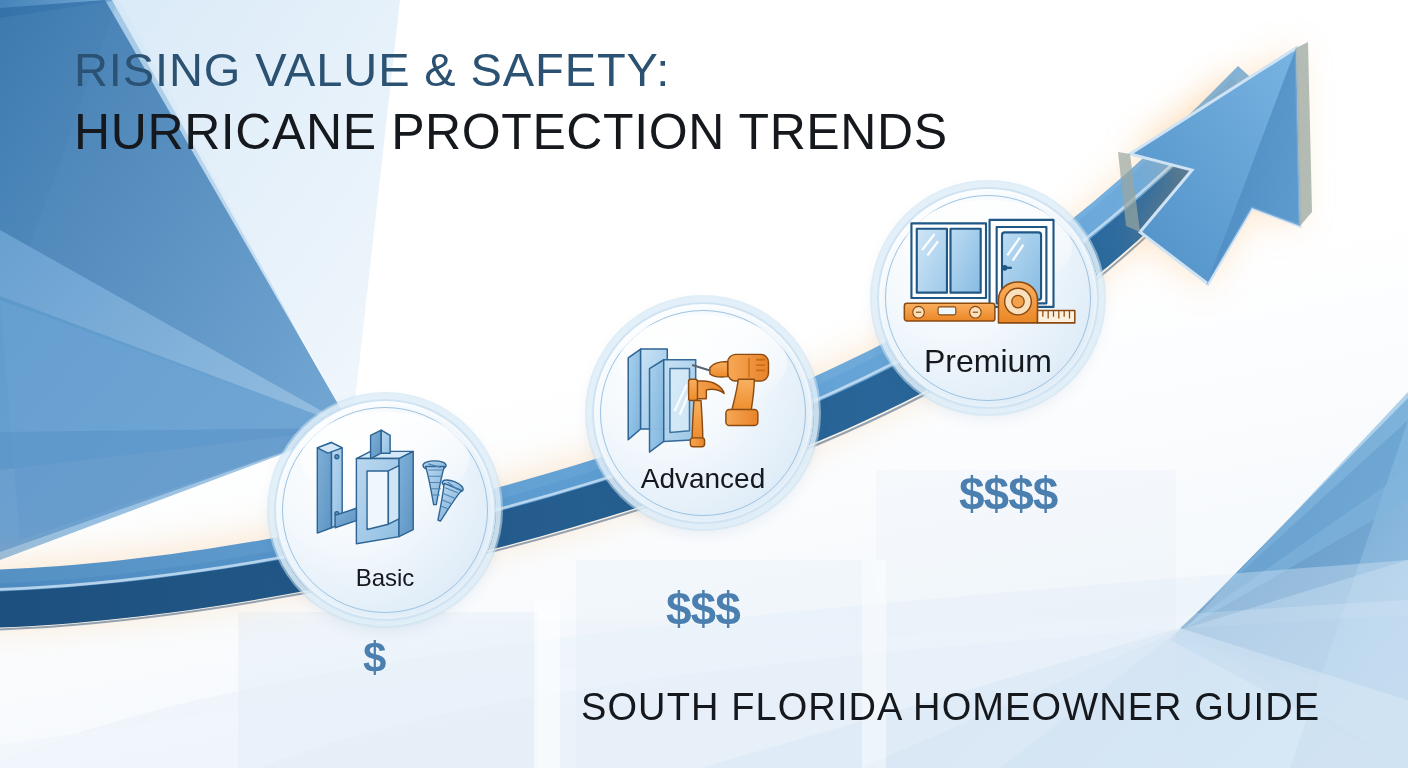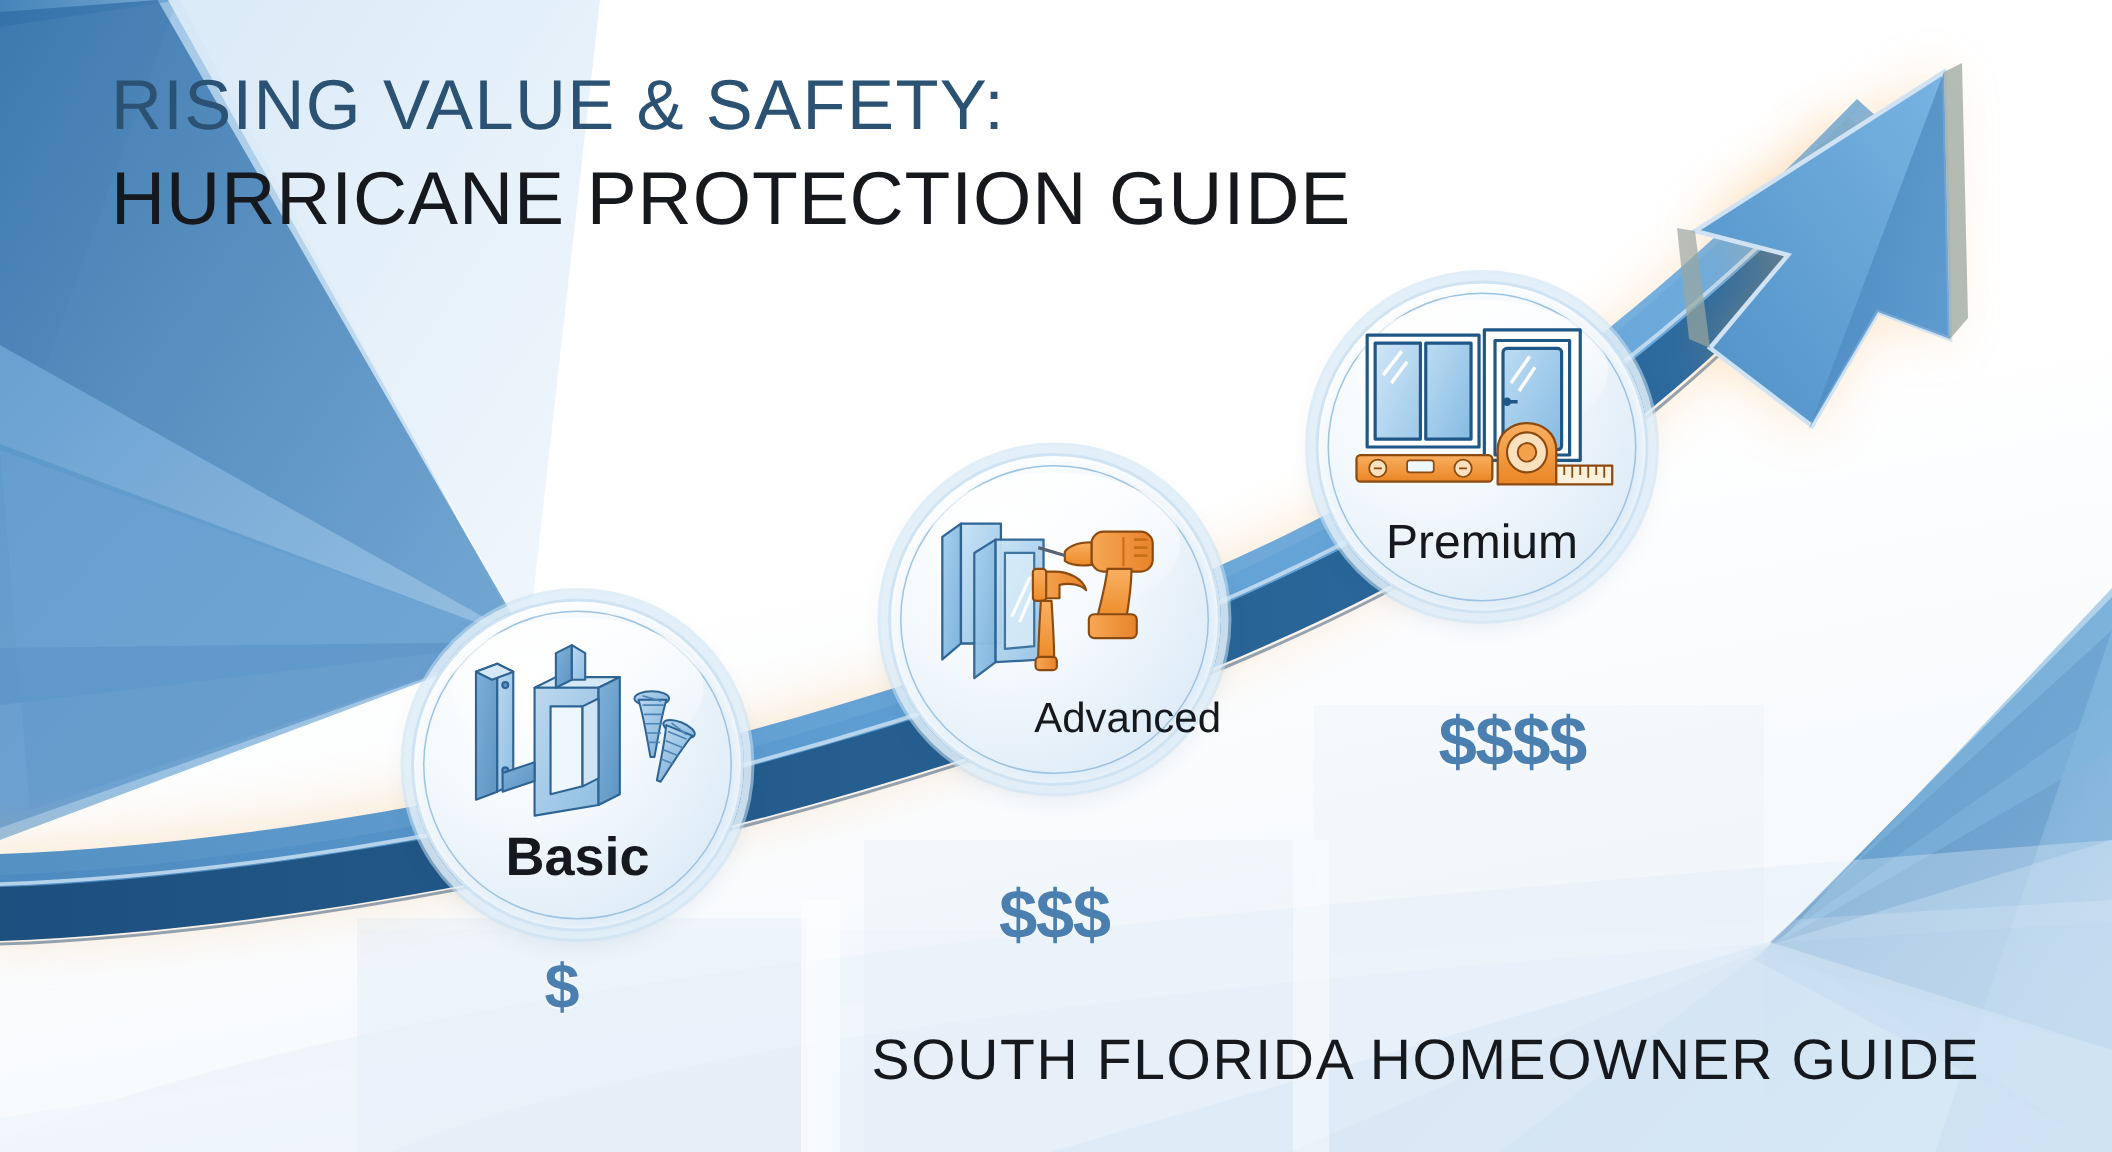--- a/index.html
+++ b/index.html
@@ -106,23 +106,23 @@
     position:absolute;
     left:0;right:0;
     bottom:16%;
     text-align:center;
     color:#15181c;
     font-weight:400;
     font-family:"Liberation Sans","DejaVu Sans",sans-serif;
   }
 
   #tier-basic{left:274px;top:399px;width:222px;height:222px;}
-  #tier-basic .tier-label{font-size:36px;bottom:13%;font-weight:bold;}
+  #tier-basic .tier-label{font-size:24px;bottom:13%;}
   #tier-advanced{left:592px;top:302px;width:222px;height:222px;}
-  #tier-advanced .tier-label{font-size:28px;bottom:13%;text-align:right;}
+  #tier-advanced .tier-label{font-size:28px;bottom:13%;}
   #tier-premium{left:877px;top:187px;width:222px;height:222px;}
   #tier-premium .tier-label{font-size:32px;bottom:13%;}
 </style>
 </head>
 <body>
 
 <div id="stage">
 
   <svg class="svgfull" viewBox="0 0 1408 768" preserveAspectRatio="none">
     <defs>
@@ -251,21 +251,21 @@
         </g>
       </g>
 
       <rect x="534" y="600" width="26" height="168" fill="#ffffff" opacity="0.55"></rect>
       <rect x="862" y="560" width="24" height="208" fill="#ffffff" opacity="0.45"></rect>
     </g>
   </svg>
 
   <div id="title-block">
     <div id="title-line-1">RISING VALUE &amp; SAFETY:</div>
-    <div id="title-line-2">HURRICANE PROTECTION GUIDE</div>
+    <div id="title-line-2">HURRICANE PROTECTION TRENDS</div>
   </div>
 
   <div class="tier" id="tier-basic">
     <div class="tier-disc"></div>
     <div class="tier-ring"></div>
     <div class="tier-gloss"></div>
     <svg class="tier-art" viewBox="0 0 200 150">
       <defs>
         <linearGradient id="metFaceB" x1="0" y1="0" x2="1" y2="1">
           <stop offset="0%" stop-color="#bcd8ef"></stop>

